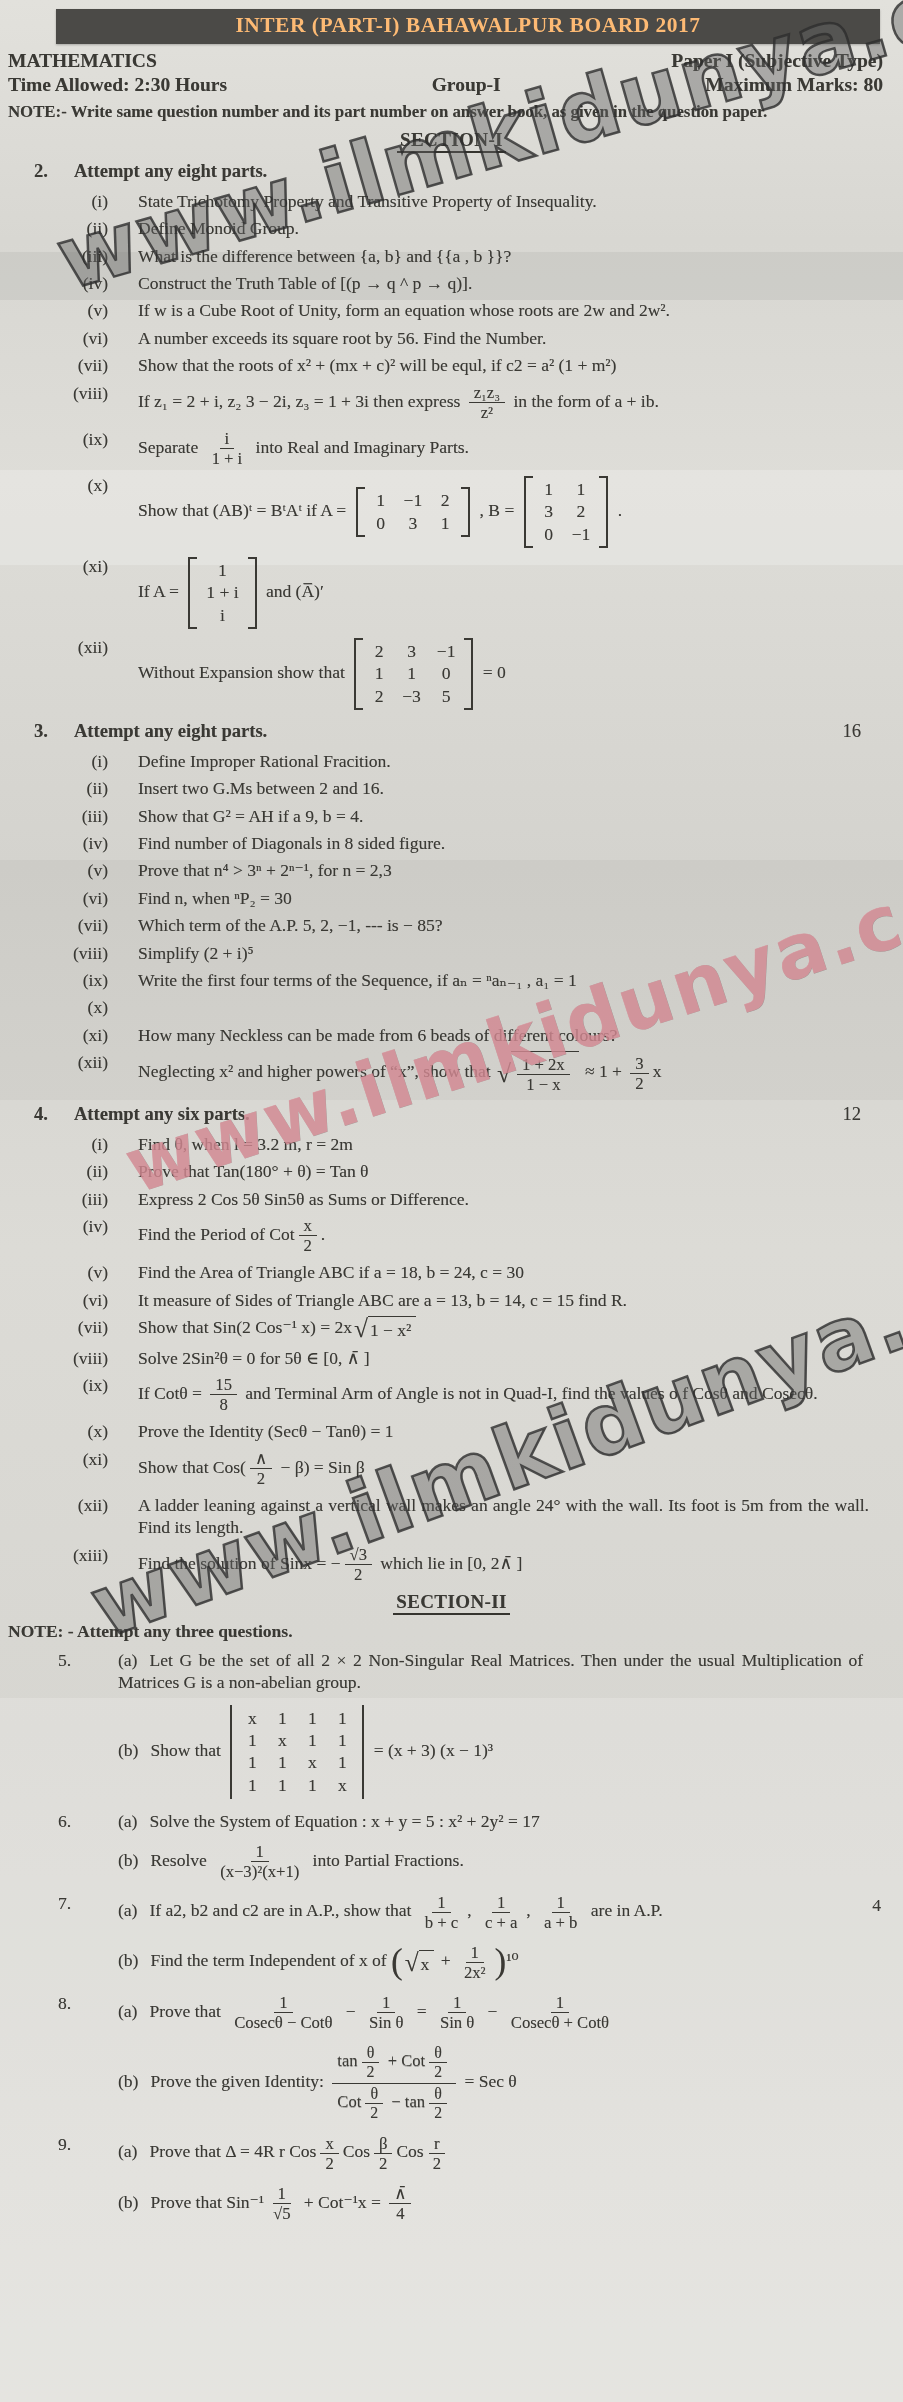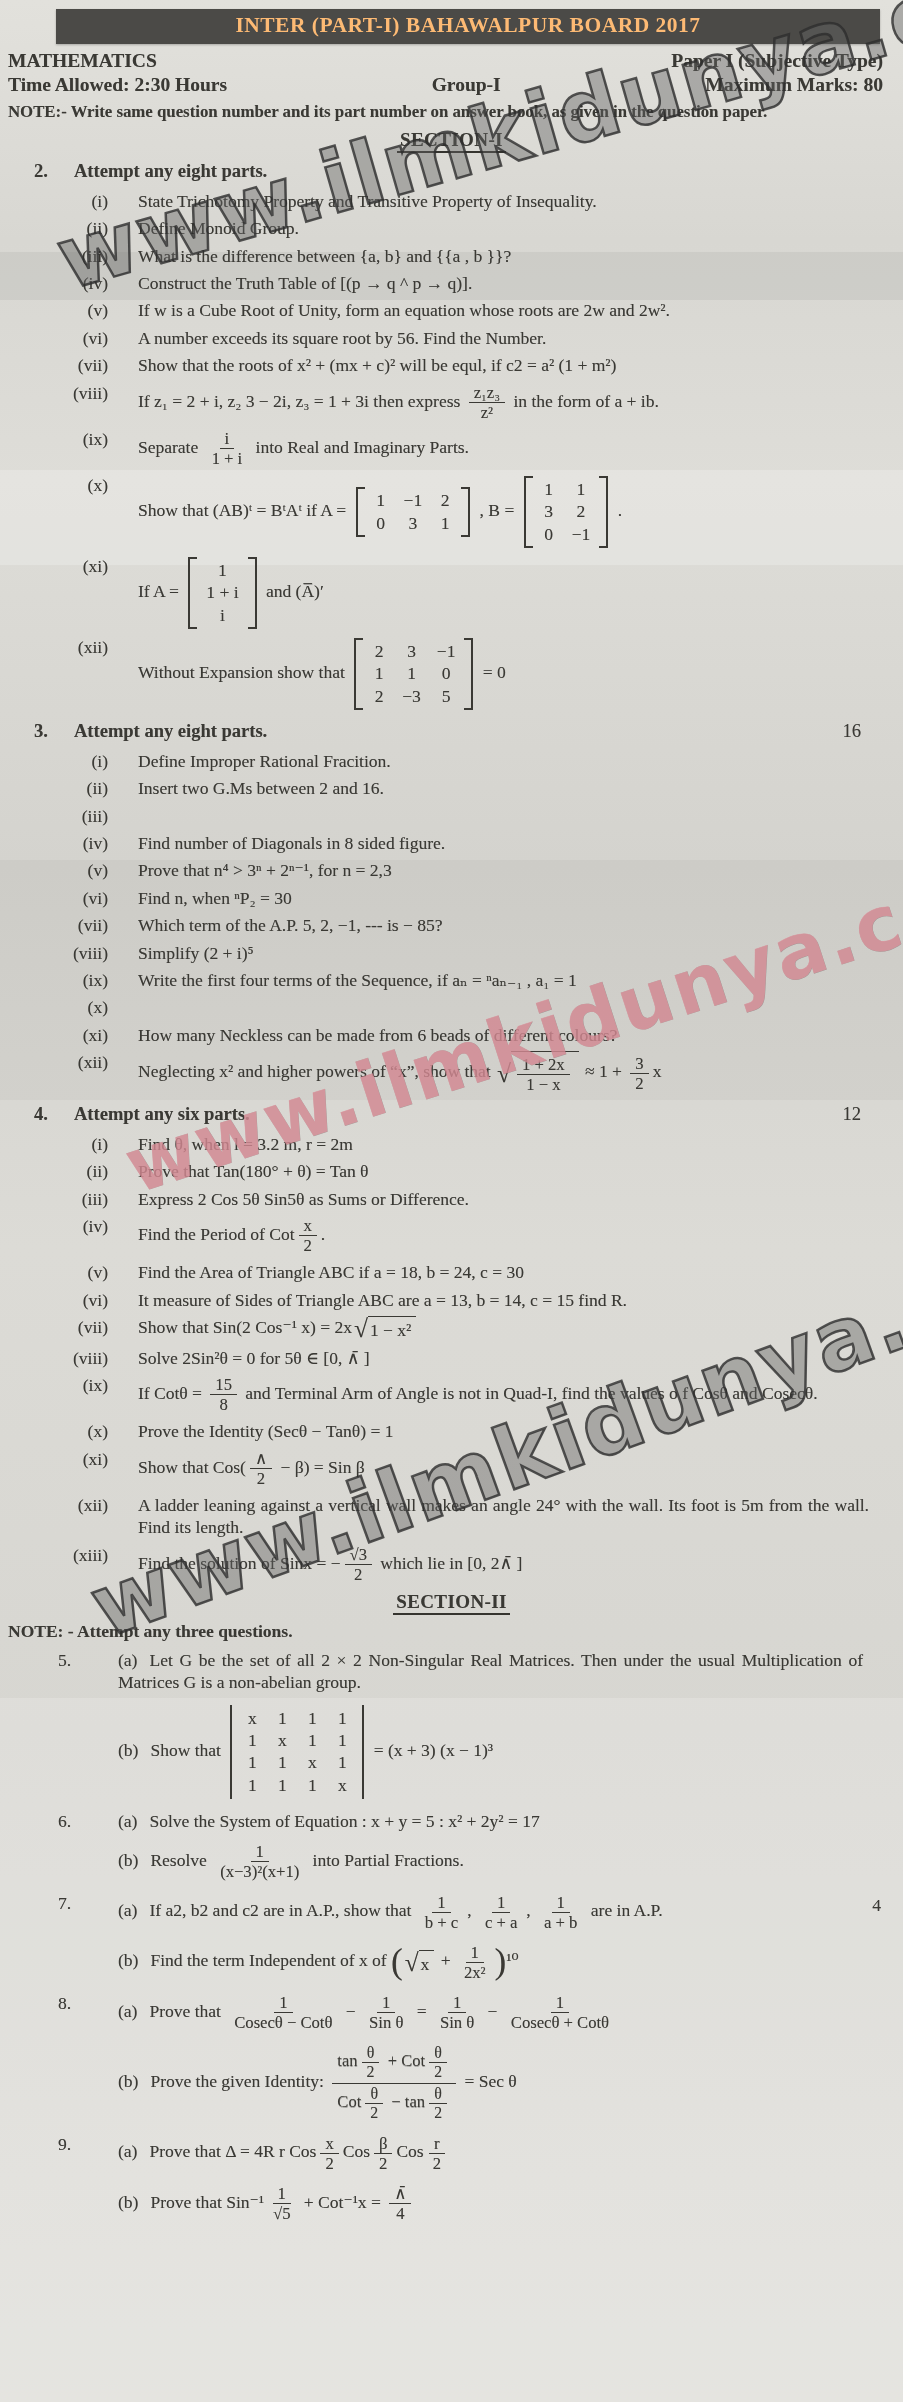--- a/index.html
+++ b/index.html
@@ -207,20 +207,21 @@
             <div class="part">
               <span class="plabel">(i)</span>
               <span class="ptext">Define Improper Rational Fracition.</span>
             </div>
             <div class="part">
               <span class="plabel">(ii)</span>
               <span class="ptext">Insert two G.Ms between 2 and 16.</span>
             </div>
             <div class="part">
               <span class="plabel">(iii)</span>
+              <span class="ptext">Show that G² = AH if a 9, b = 4.</span>
             </div>
             <div class="part">
               <span class="plabel">(iv)</span>
               <span class="ptext">Find number of Diagonals in 8 sided figure.</span>
             </div>
             <div class="part">
               <span class="plabel">(v)</span>
               <span class="ptext">Prove that n⁴ &gt; 3ⁿ + 2ⁿ⁻¹, for n = 2,3</span>
             </div>
             <div class="part">

